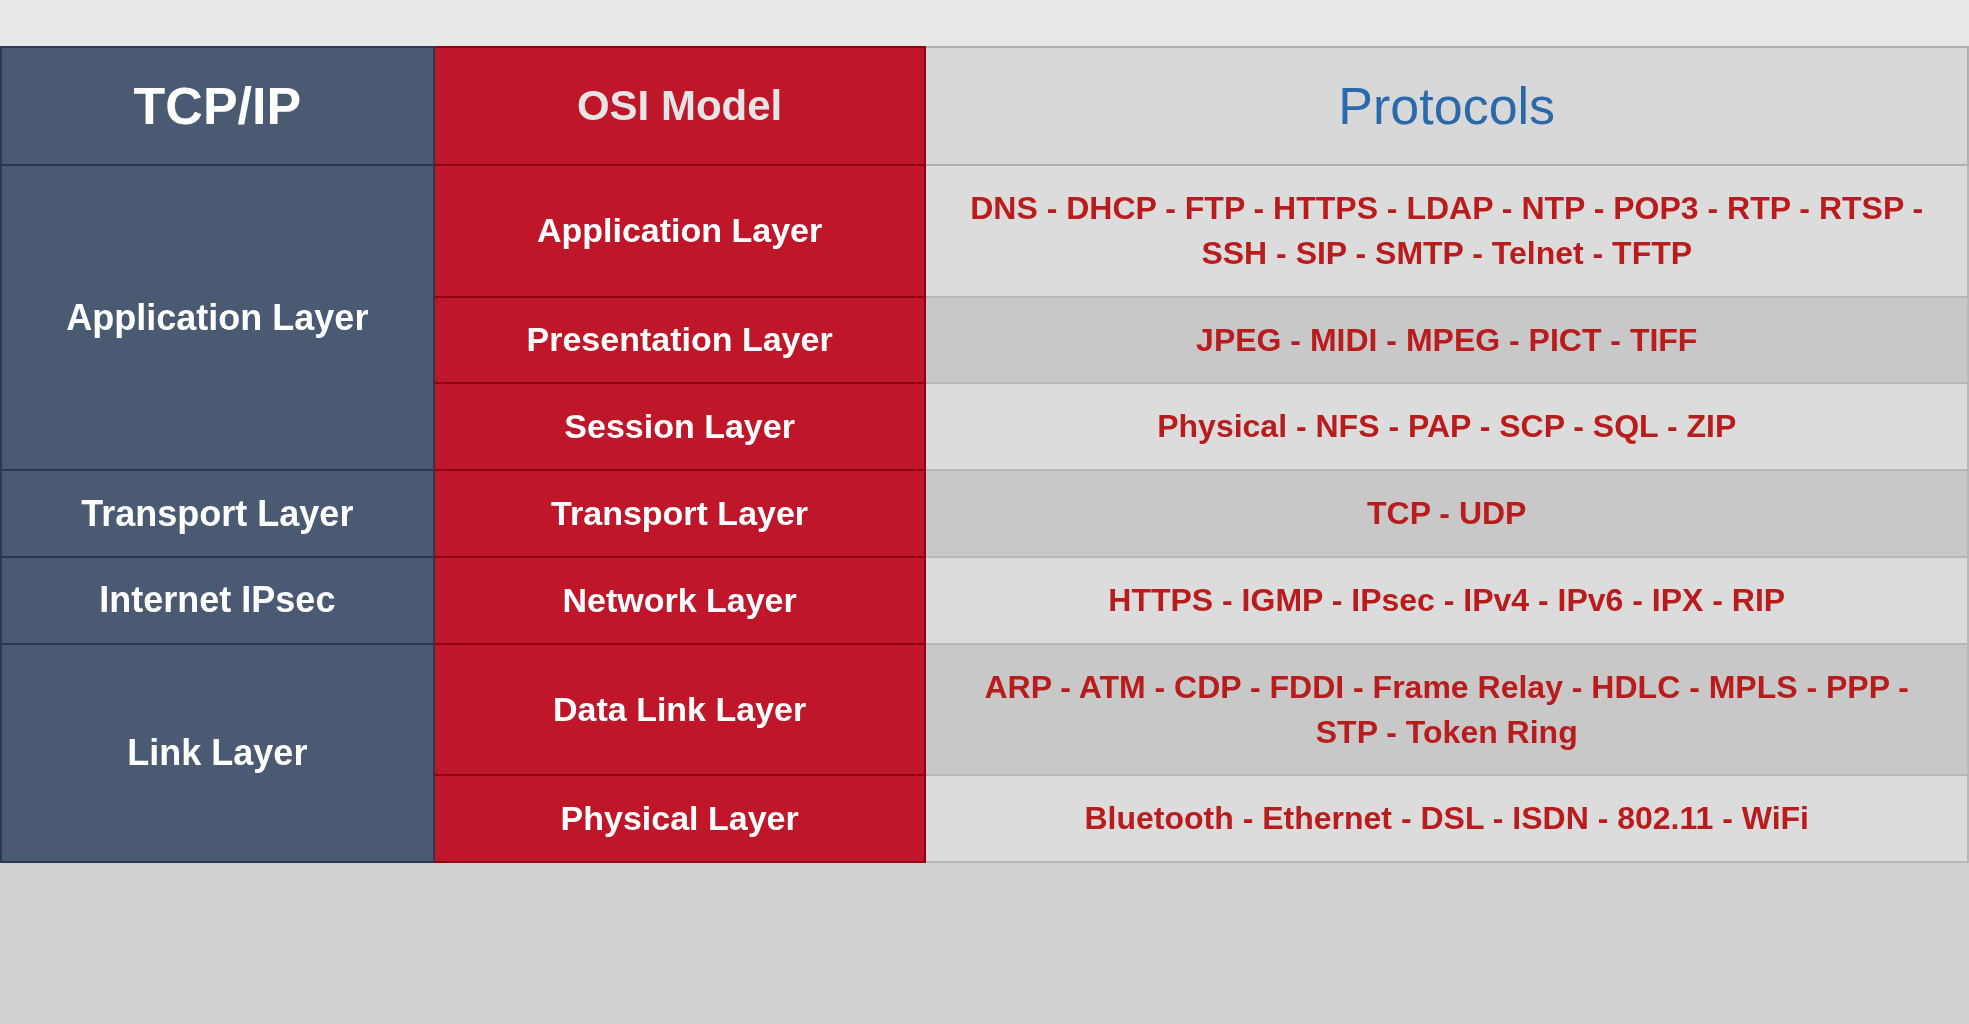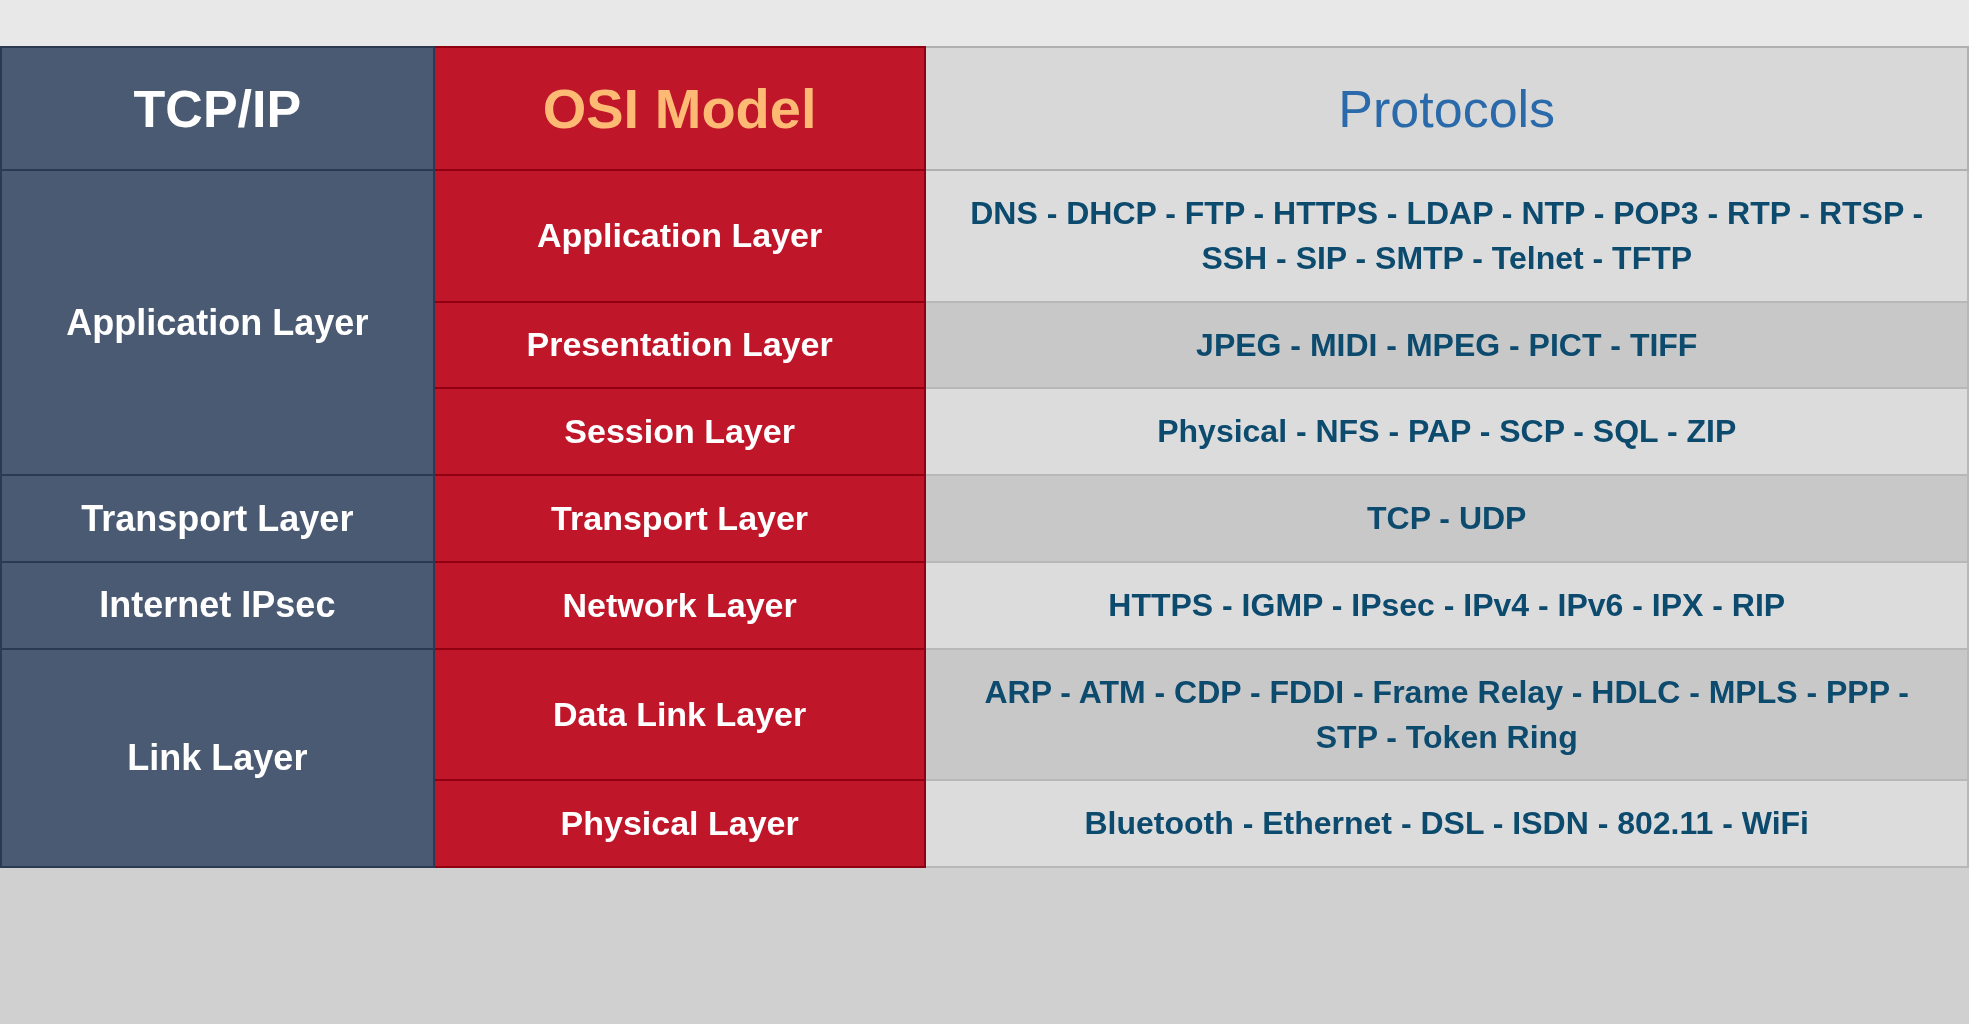--- a/index.html
+++ b/index.html
@@ -32,22 +32,22 @@
       background: #4a5a72;
       color: #ffffff;
       font-size: 52px;
       font-weight: 900;
       text-align: center;
       padding: 28px 20px;
       border: 2px solid #2a3a52;
     }
     .header-osi {
       background: #c0162a;
-      color: #fdba74;
-      font-size: 56px;
+      color: #e5e5e5;
+      font-size: 42px;
       font-weight: 900;
       text-align: center;
       padding: 28px 28px;
       border: 2px solid #900010;
     }
     .header-proto {
       background: #d8d8d8;
       color: #2a6aaa;
       font-size: 52px;
       font-weight: 400;
@@ -76,21 +76,21 @@
       font-weight: 900;
       text-align: center;
       vertical-align: middle;
       border: 2px solid #900010;
       padding: 20px 15px;
     }
 
     
     .proto-cell {
       background: #dcdcdc;
-      color: #0c4a6e;
+      color: #b91c1c;
       font-size: 32px;
       font-weight: 700;
       text-align: center;
       vertical-align: middle;
       border: 2px solid #b8b8b8;
       padding: 20px 30px;
       line-height: 1.4;
     }
     .proto-cell.alt {
       background: #c8c8c8;

